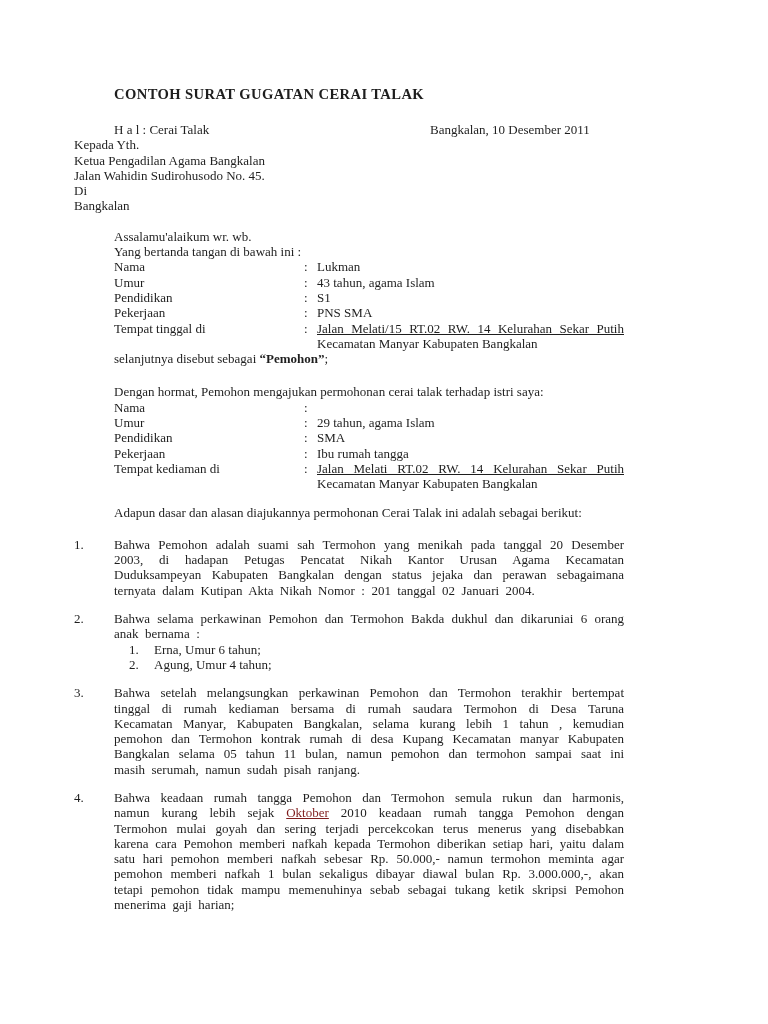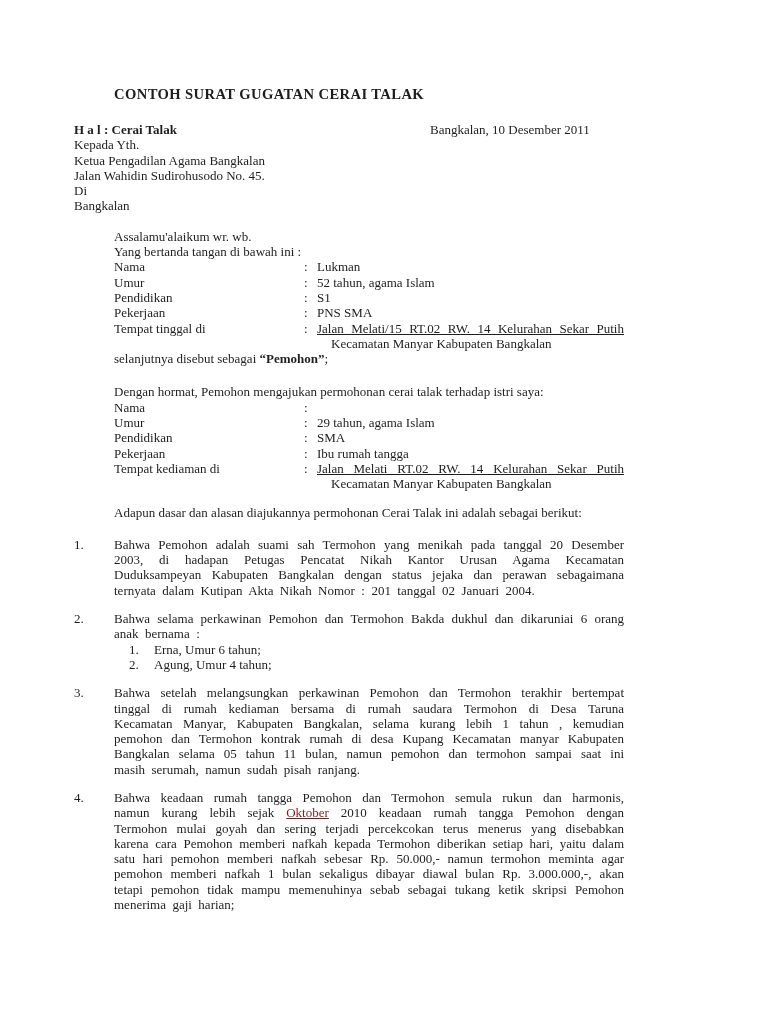--- a/index.html
+++ b/index.html
@@ -23,37 +23,37 @@
   .indent { margin-left: 40px; }
   .doc-title {
     margin-left: 40px;
     margin-bottom: 19px;
     font-weight: bold;
     font-size: 14.6px;
     letter-spacing: 0.4px;
     line-height: 18px;
   }
   .subject-row { position: relative; }
-  .subject { font-weight: bold; }
+  .subject { font-weight: normal; margin-left: 40px; }
   .city-date { position: absolute; left: 356px; top: 0; }
   .spacer-15 { height: 15px; }
   .spacer-18 { height: 18px; }
   .spacer-13 { height: 13px; }
   .spacer-17 { height: 17px; }
   .info-row { display: flex; margin-left: 40px; }
   .info-label { width: 190px; flex: none; }
   .info-colon { width: 13px; flex: none; }
   .info-value { flex: 1; }
   .addr-line1 {
     display: block;
     text-align: justify;
     text-align-last: justify;
     text-decoration: underline;
   }
-  .addr-line2 { display: block; margin-left: 14px; }
+  .addr-line2 { display: block; }
   .alias-line .alias { font-weight: bold; }
   .justified { text-align: justify; word-spacing: 3.2px; }
   .items { margin-top: 0; }
   .item { display: flex; margin-bottom: 13px; }
   .item:last-child { margin-bottom: 0; }
   .item-num { width: 40px; flex: none; }
   .item-body { flex: 1; }
   .child-list { margin-left: 15px; margin-top: 0; }
   .child-item { display: flex; }
   .child-num { width: 25px; flex: none; }
@@ -87,21 +87,21 @@
 
     <div>
       <div class="info-row">
         <span class="info-label">Nama</span>
         <span class="info-colon">:</span>
         <span class="info-value">Lukman</span>
       </div>
       <div class="info-row">
         <span class="info-label">Umur</span>
         <span class="info-colon">:</span>
-        <span class="info-value">52 tahun, agama Islam</span>
+        <span class="info-value">43 tahun, agama Islam</span>
       </div>
       <div class="info-row">
         <span class="info-label">Pendidikan</span>
         <span class="info-colon">:</span>
         <span class="info-value">S1</span>
       </div>
       <div class="info-row">
         <span class="info-label">Pekerjaan</span>
         <span class="info-colon">:</span>
         <span class="info-value">PNS SMA</span>

